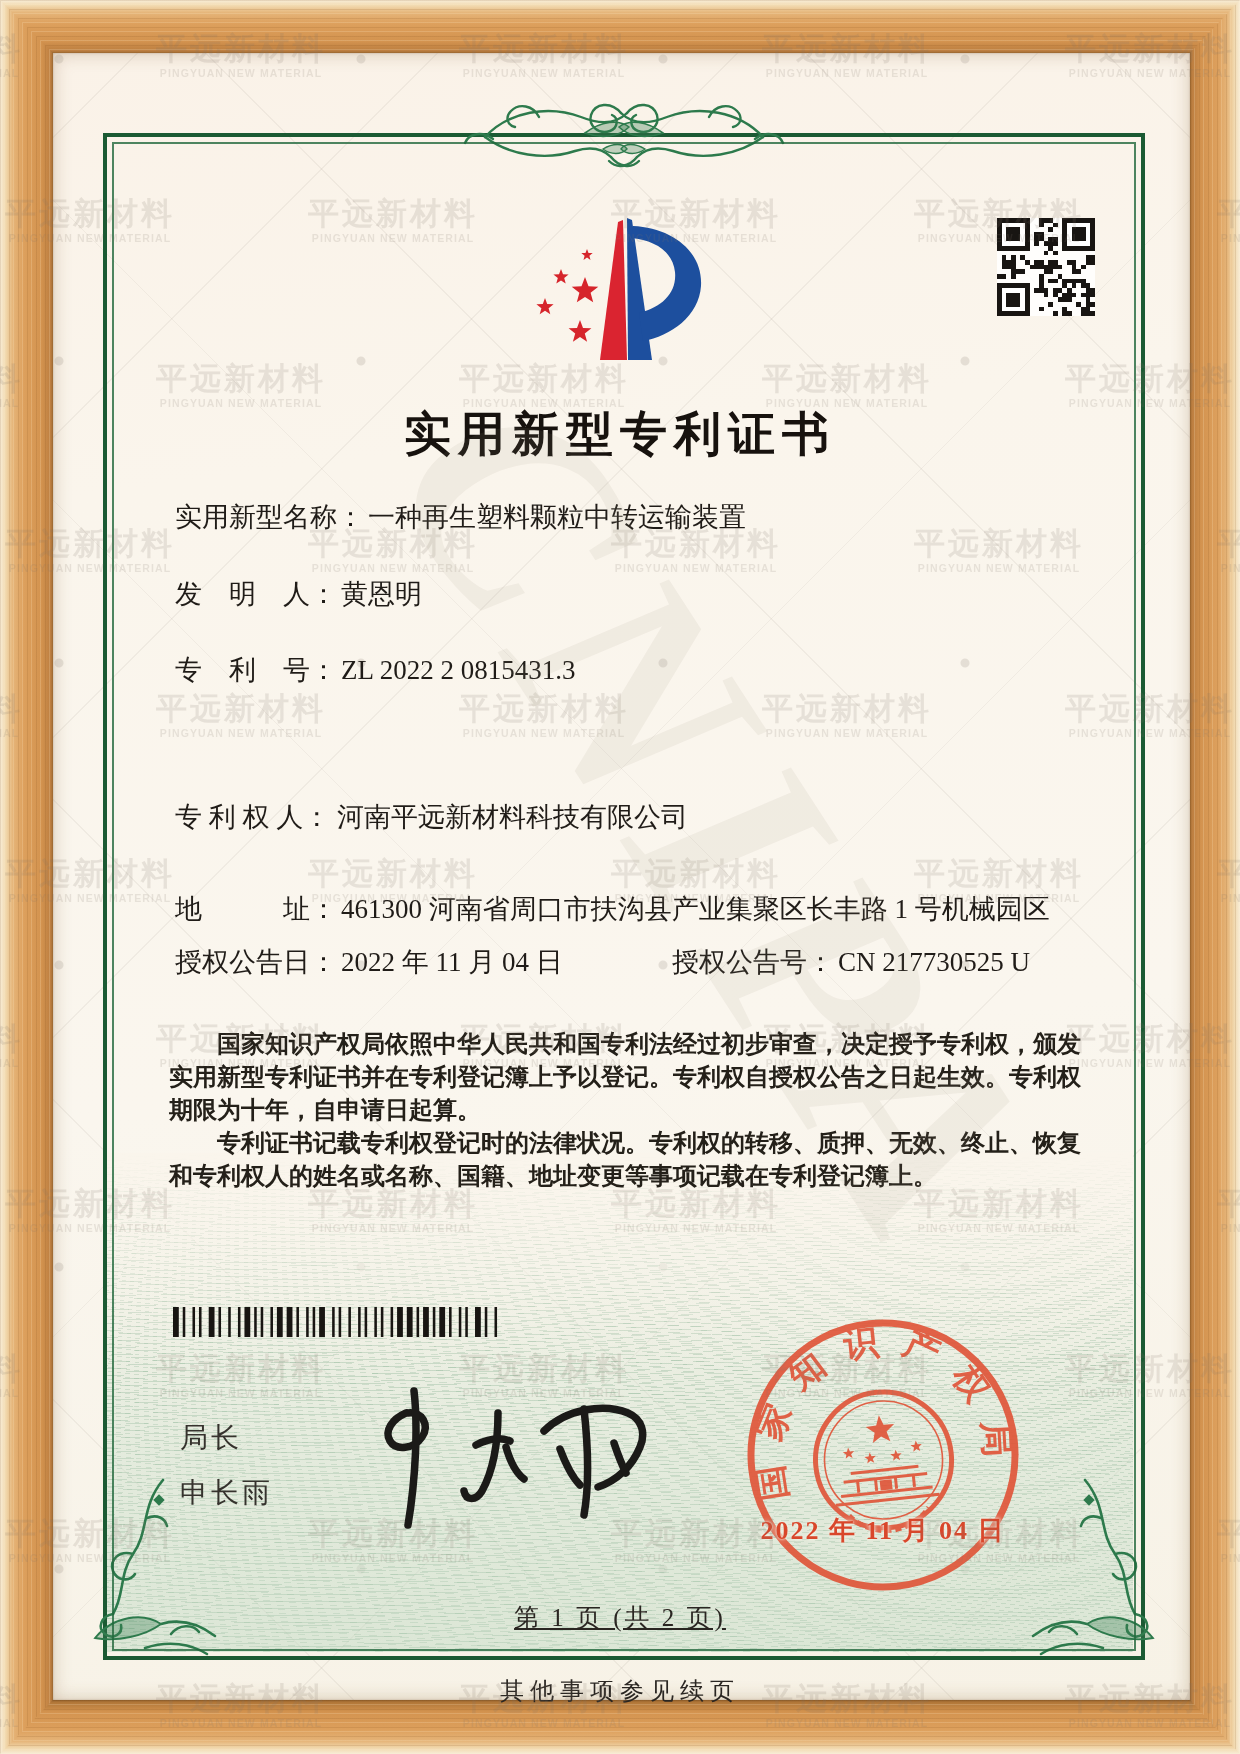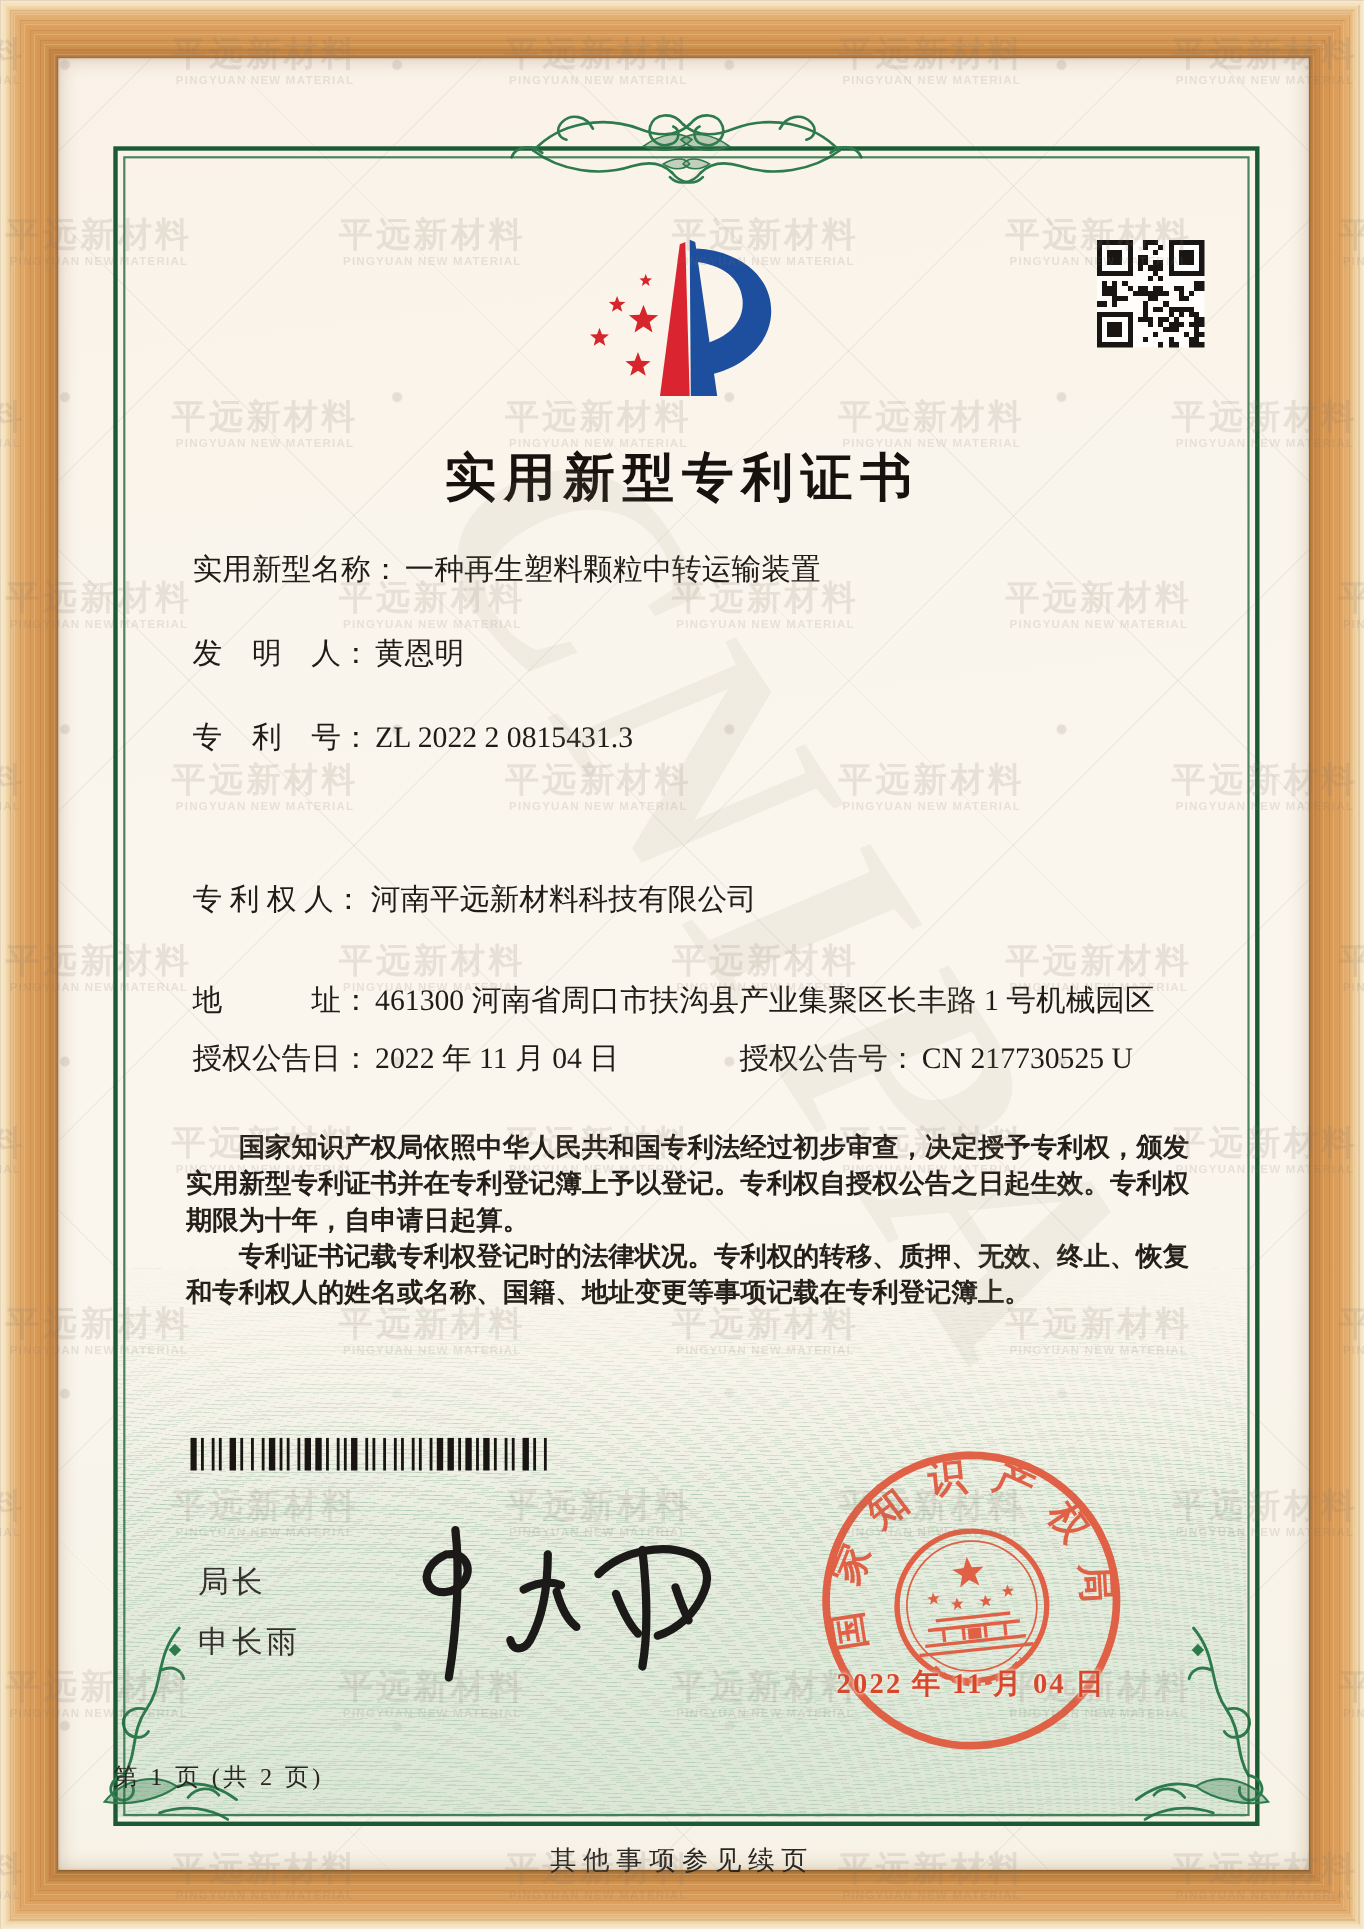--- a/index.html
+++ b/index.html
@@ -77,22 +77,22 @@
   .body-block p{margin:0;text-indent:48px;}
   .barcode{left:120px;top:1254px;z-index:6;}
   .director{left:127px;top:1366px;font-size:28px;color:#35322d;letter-spacing:3px;z-index:6;
             font-family:"Liberation Sans","DejaVu Sans",sans-serif;}
   .director div{margin-bottom:17px;}
   .signature{left:305px;top:1330px;z-index:7;}
   .seal{left:680px;top:1252px;z-index:7;opacity:.92;}
   .seal-date{left:680px;top:1460px;width:300px;text-align:center;font-size:26px;font-weight:bold;
              color:#d9472b;letter-spacing:2px;z-index:8;
              text-shadow:0 0 5px #f6f1e6,0 0 2px #f6f1e6;}
-  .page-footer{left:50px;width:1034px;top:1548px;font-size:22px;
-               letter-spacing:3px;color:#2a2622;z-index:6;}
+  .page-footer{left:50px;width:1034px;top:1548px;text-align:center;font-size:25px;
+               letter-spacing:3px;color:#2a2622;z-index:6;text-decoration:underline;}
   .continuation{left:50px;width:1034px;top:1622px;text-align:center;font-size:24px;
                 letter-spacing:6px;color:#2a2622;z-index:6;}
 
   
   .wm-grid{position:absolute;inset:0;z-index:40;pointer-events:none;}
   .wm-item{position:absolute;width:200px;text-align:center;color:rgba(128,117,104,.16);
            font-family:"Liberation Sans","DejaVu Sans",sans-serif;font-weight:bold;}
   .wm-item .l1{font-size:31px;letter-spacing:3px;}
   .wm-item .l2{font-size:10.5px;letter-spacing:1.1px;margin-top:-3px;}
   .cnipa-wm{position:absolute;left:600px;top:340px;z-index:39;font-size:280px;font-style:italic;

